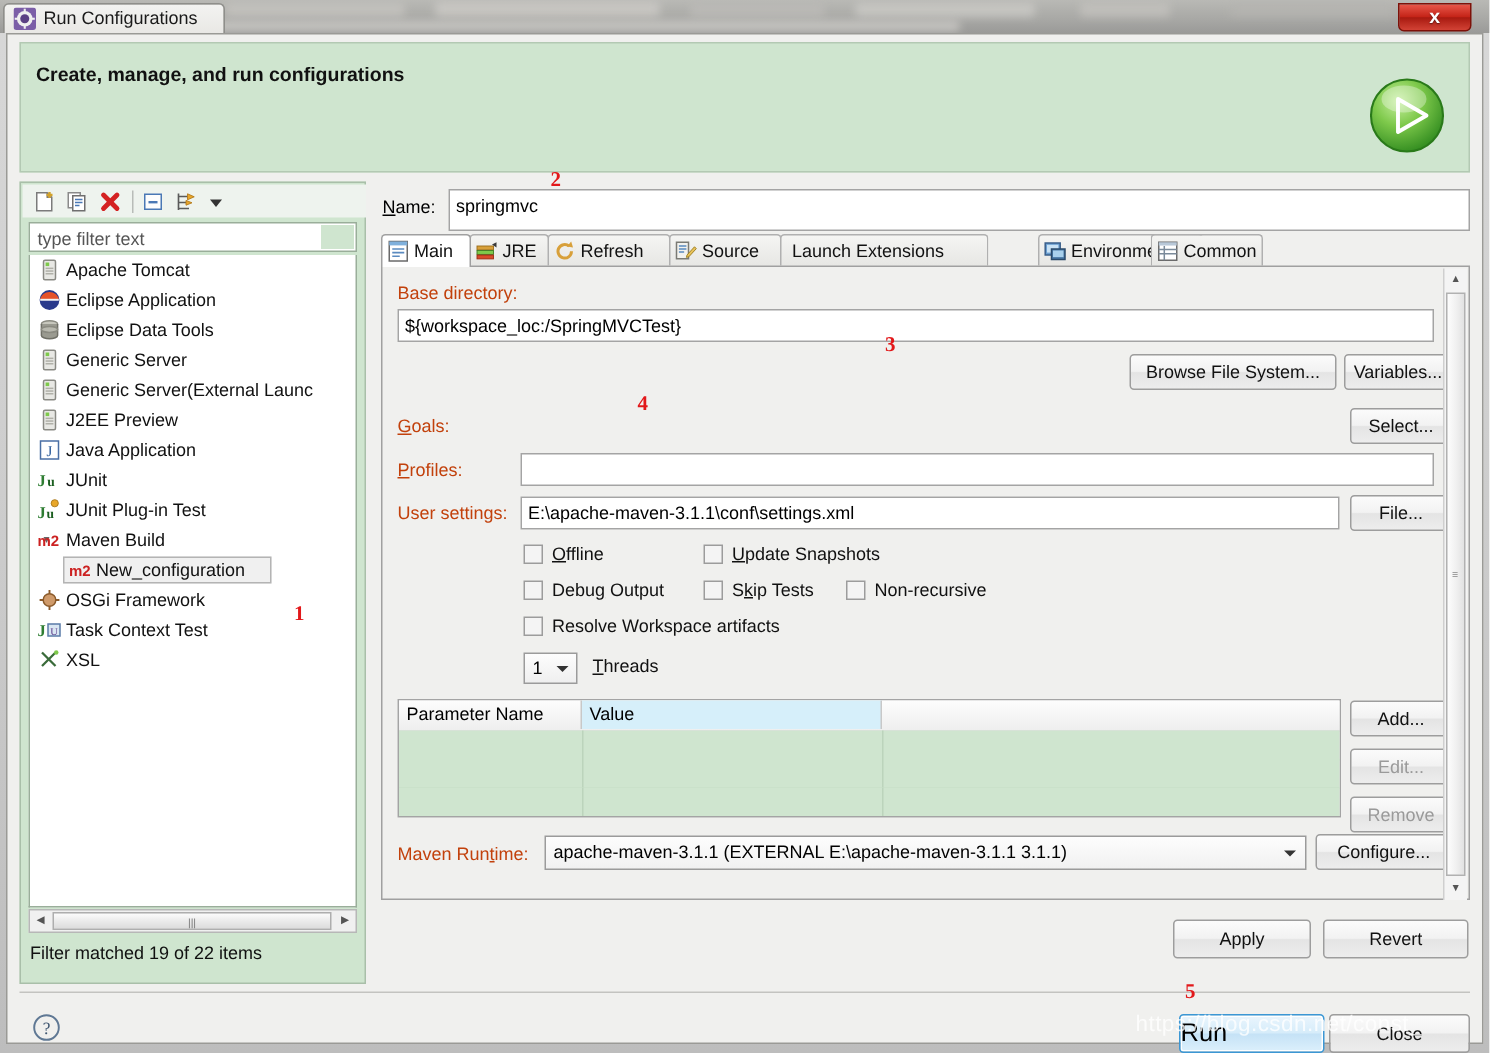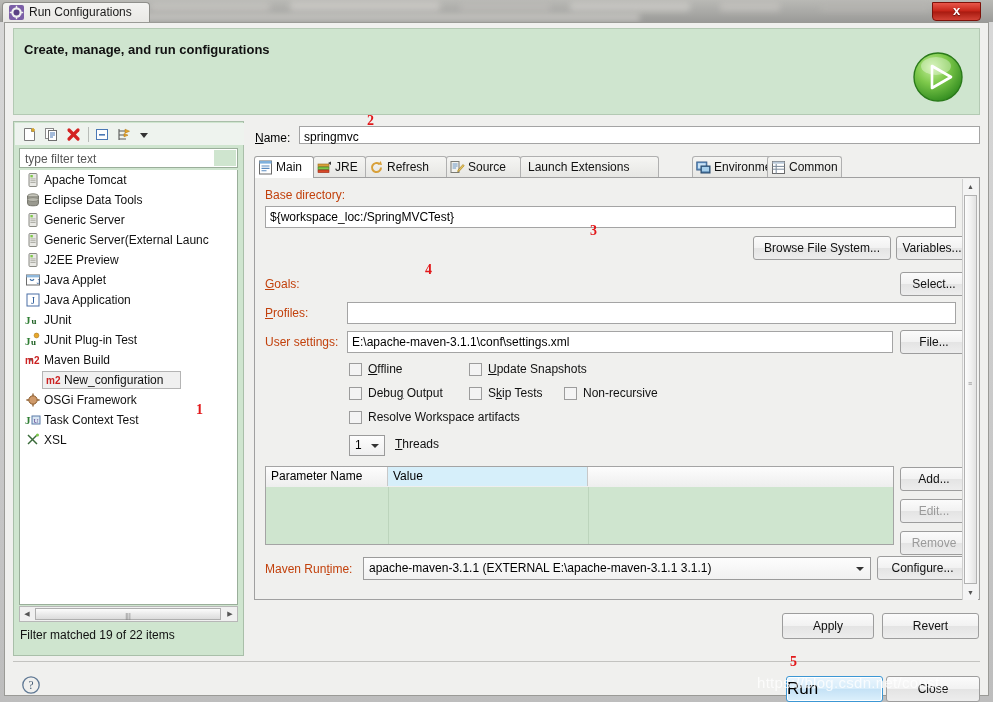--- a/index.html
+++ b/index.html
@@ -205,21 +205,21 @@
     width: 729px; height: 535px;
   }
   #name-row {
     position: absolute; left: 0; top: 5px; width: 729px; height: 26px;
   }
   #name-label {
     position: absolute; left: 4px; top: 5px; font-size: 12px;
   }
   #name-field {
     position: absolute; left: 48px; top: 0;
-    width: 681px; height: 18px;
+    width: 681px; height: 28px;
     background: #fff; border: 1px solid #a4a4a4;
     box-sizing: border-box;
   }
   #name-value { position: absolute; left: 4px; top: 3px; font-size: 12px; }
 
   
   #tabbar {
     position: absolute; left: 3px; top: 35px; width: 726px; height: 22px;
   }
   .tab {
@@ -457,20 +457,25 @@
 
       <div id="tree">
           <div class="tree-item"><span class="titem-icon"><svg width="16" height="16" viewBox="0 0 16 16">
                 <rect x="4" y="1.5" width="8" height="13" rx="1" fill="#e8e8e4" stroke="#8a8a84"></rect>
                 <rect x="5.4" y="3" width="2.4" height="2.4" fill="#7ec94b"></rect>
                 <rect x="5.4" y="6.4" width="5.2" height="1" fill="#b0b0a8"></rect>
                 <rect x="5.4" y="8.2" width="5.2" height="1" fill="#b0b0a8"></rect>
                 <rect x="5.4" y="10" width="5.2" height="1" fill="#b0b0a8"></rect>
               </svg></span><span class="tlabel">Apache Tomcat</span></div>
           <div class="tree-item"><span class="titem-icon"><svg width="16" height="16" viewBox="0 0 16 16">
+                <circle cx="8" cy="8" r="6.6" fill="#2a3a8c"></circle>
+                <path d="M1.6 7.6 a6.6 6.6 0 0 1 12.8 0 z" fill="#e5522a"></path>
+                <rect x="1.8" y="7.2" width="12.4" height="1.3" fill="#f2f2f2"></rect>
+              </svg></span><span class="tlabel">Eclipse Application</span></div>
+          <div class="tree-item"><span class="titem-icon"><svg width="16" height="16" viewBox="0 0 16 16">
                 <ellipse cx="8" cy="4" rx="5.4" ry="2.2" fill="#c7c7bd" stroke="#8a8a80"></ellipse>
                 <path d="M2.6 4 v7.6 a5.4 2.2 0 0 0 10.8 0 V4" fill="#9a9a90" stroke="#6f6f66"></path>
                 <ellipse cx="8" cy="7.6" rx="5.4" ry="2.0" fill="#b8b8ae" stroke="#8a8a80"></ellipse>
               </svg></span><span class="tlabel">Eclipse Data Tools</span></div>
           <div class="tree-item"><span class="titem-icon"><svg width="16" height="16" viewBox="0 0 16 16">
                 <rect x="4" y="1.5" width="8" height="13" rx="1" fill="#e8e8e4" stroke="#8a8a84"></rect>
                 <rect x="5.4" y="3" width="2.4" height="2.4" fill="#7ec94b"></rect>
                 <rect x="5.4" y="6.4" width="5.2" height="1" fill="#b0b0a8"></rect>
                 <rect x="5.4" y="8.2" width="5.2" height="1" fill="#b0b0a8"></rect>
                 <rect x="5.4" y="10" width="5.2" height="1" fill="#b0b0a8"></rect>
@@ -482,26 +487,20 @@
                 <rect x="5.4" y="8.2" width="5.2" height="1" fill="#b0b0a8"></rect>
                 <rect x="5.4" y="10" width="5.2" height="1" fill="#b0b0a8"></rect>
               </svg></span><span class="tlabel">Generic Server(External Launc</span></div>
           <div class="tree-item"><span class="titem-icon"><svg width="16" height="16" viewBox="0 0 16 16">
                 <rect x="4" y="1.5" width="8" height="13" rx="1" fill="#e8e8e4" stroke="#8a8a84"></rect>
                 <rect x="5.4" y="3" width="2.4" height="2.4" fill="#7ec94b"></rect>
                 <rect x="5.4" y="6.4" width="5.2" height="1" fill="#b0b0a8"></rect>
                 <rect x="5.4" y="8.2" width="5.2" height="1" fill="#b0b0a8"></rect>
                 <rect x="5.4" y="10" width="5.2" height="1" fill="#b0b0a8"></rect>
               </svg></span><span class="tlabel">J2EE Preview</span></div>
-          <div class="tree-item"><span class="titem-icon"><svg width="16" height="16" viewBox="0 0 16 16">
-                <rect x="1.5" y="3" width="13" height="10" fill="#ffffff" stroke="#6b6b6b"></rect>
-                <rect x="1.5" y="3" width="13" height="2.4" fill="#8fb8dc"></rect>
-                <path d="M5 7.2 q2 2.6 4 0" stroke="#3b6ea8" fill="none" stroke-width="1.2"></path>
-                <text x="11.5" y="12" font-size="7" fill="#2a5a9a" font-family="Liberation Sans, sans-serif">J</text>
-              </svg></span><span class="tlabel">Java Applet</span></div>
           <div class="tree-item"><span class="tree-arrow" style="left: 5px;">▸</span><span class="titem-icon"><svg width="16" height="16" viewBox="0 0 16 16">
                 <rect x="2" y="2" width="12" height="12" fill="#ffffff" stroke="#4a6fa5"></rect>
                 <text x="8" y="12" font-size="10" fill="#2a5a9a" text-anchor="middle" font-family="Liberation Serif, serif">J</text>
               </svg></span><span class="tlabel">Java Application</span></div>
           <div class="tree-item"><span class="titem-icon"><svg width="16" height="16" viewBox="0 0 16 16">
                 <text x="0" y="12" font-size="11" font-weight="bold" fill="#2e7d32" font-family="Liberation Serif, serif">J</text>
                 <text x="6.5" y="12" font-size="9" font-weight="bold" fill="#1b5e20" font-family="Liberation Serif, serif">u</text>
               </svg></span><span class="tlabel">JUnit</span></div>
           <div class="tree-item"><span class="titem-icon"><svg width="16" height="16" viewBox="0 0 16 16">
                 <text x="0" y="13" font-size="11" font-weight="bold" fill="#2e7d32" font-family="Liberation Serif, serif">J</text>

